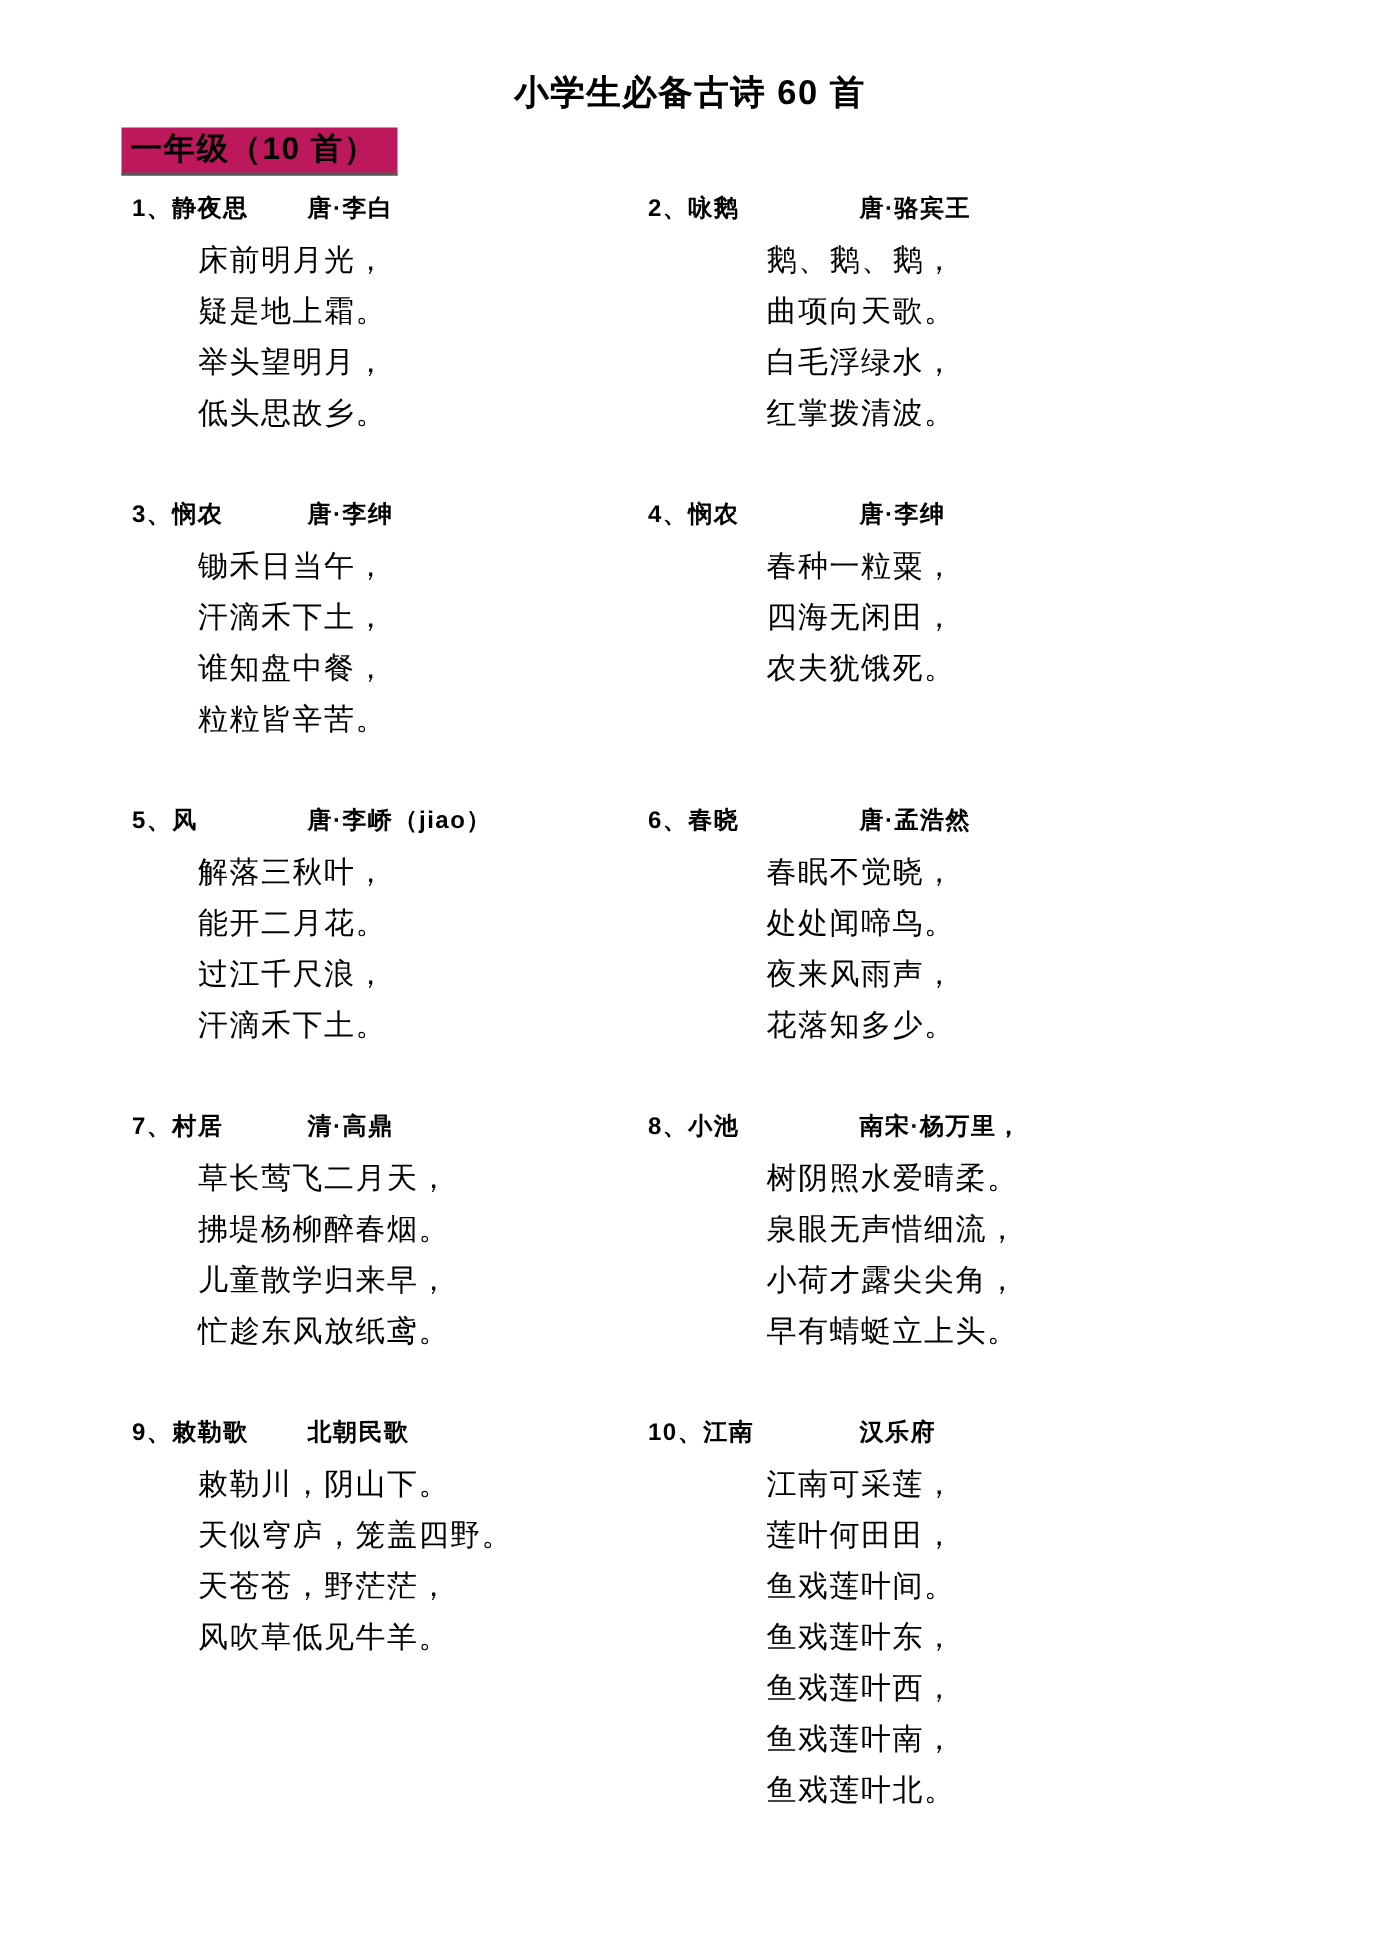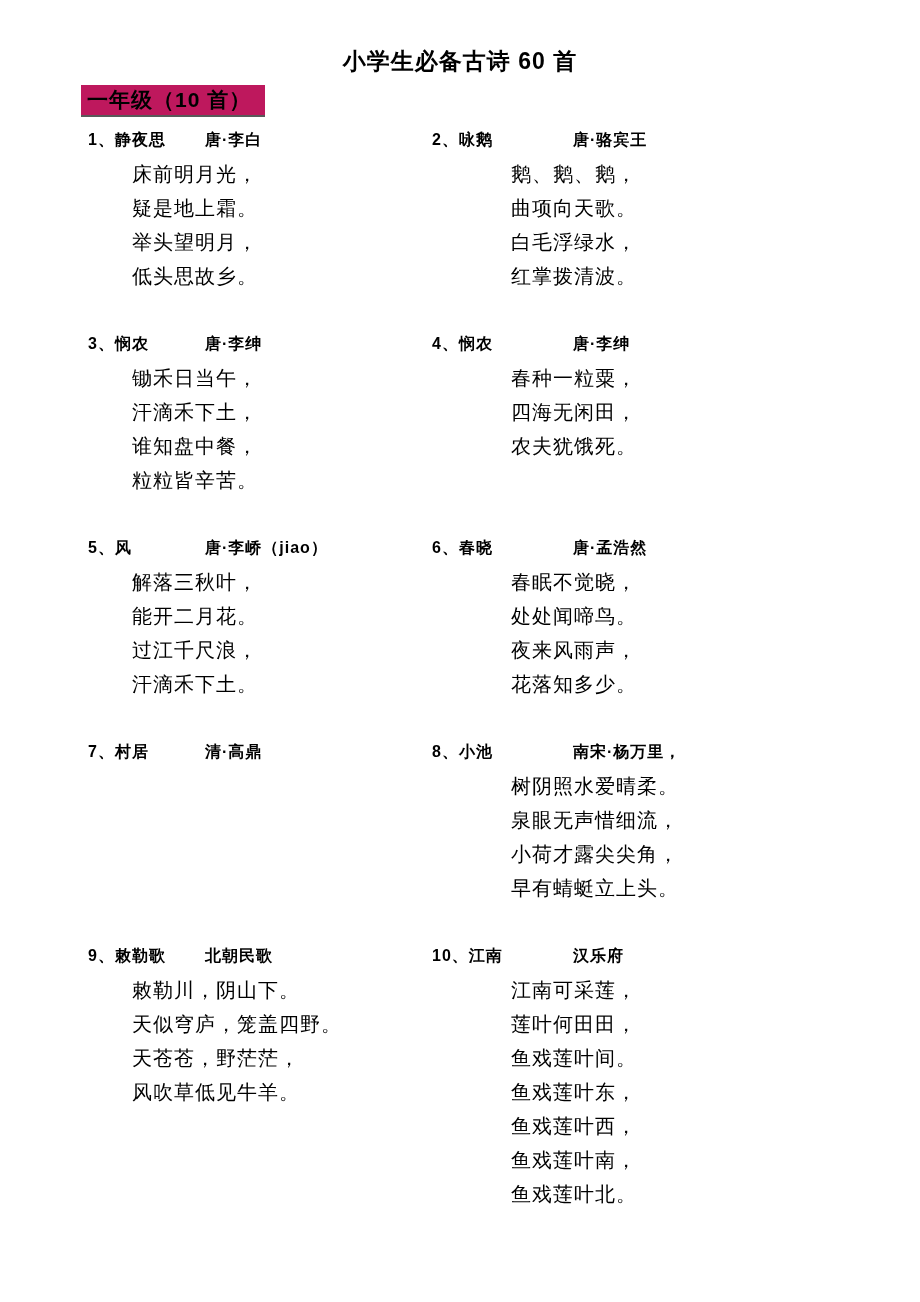--- a/index.html
+++ b/index.html
@@ -156,20 +156,26 @@
           <div class="poem-line">花落知多少。</div>
         </div>
       </div>
     </div>
 
     <div class="poem-row">
       <div class="poem c1">
         <div class="poem-heading">
           <span class="num-title">7、村居</span><span class="author">清·高鼎</span>
         </div>
+        <div class="poem-body">
+          <div class="poem-line">草长莺飞二月天，</div>
+          <div class="poem-line">拂堤杨柳醉春烟。</div>
+          <div class="poem-line">儿童散学归来早，</div>
+          <div class="poem-line">忙趁东风放纸鸢。</div>
+        </div>
       </div>
       <div class="poem c2">
         <div class="poem-heading">
           <span class="num-title">8、小池</span><span class="author">南宋·杨万里，</span>
         </div>
         <div class="poem-body">
           <div class="poem-line">树阴照水爱晴柔。</div>
           <div class="poem-line">泉眼无声惜细流，</div>
           <div class="poem-line">小荷才露尖尖角，</div>
           <div class="poem-line">早有蜻蜓立上头。</div>

